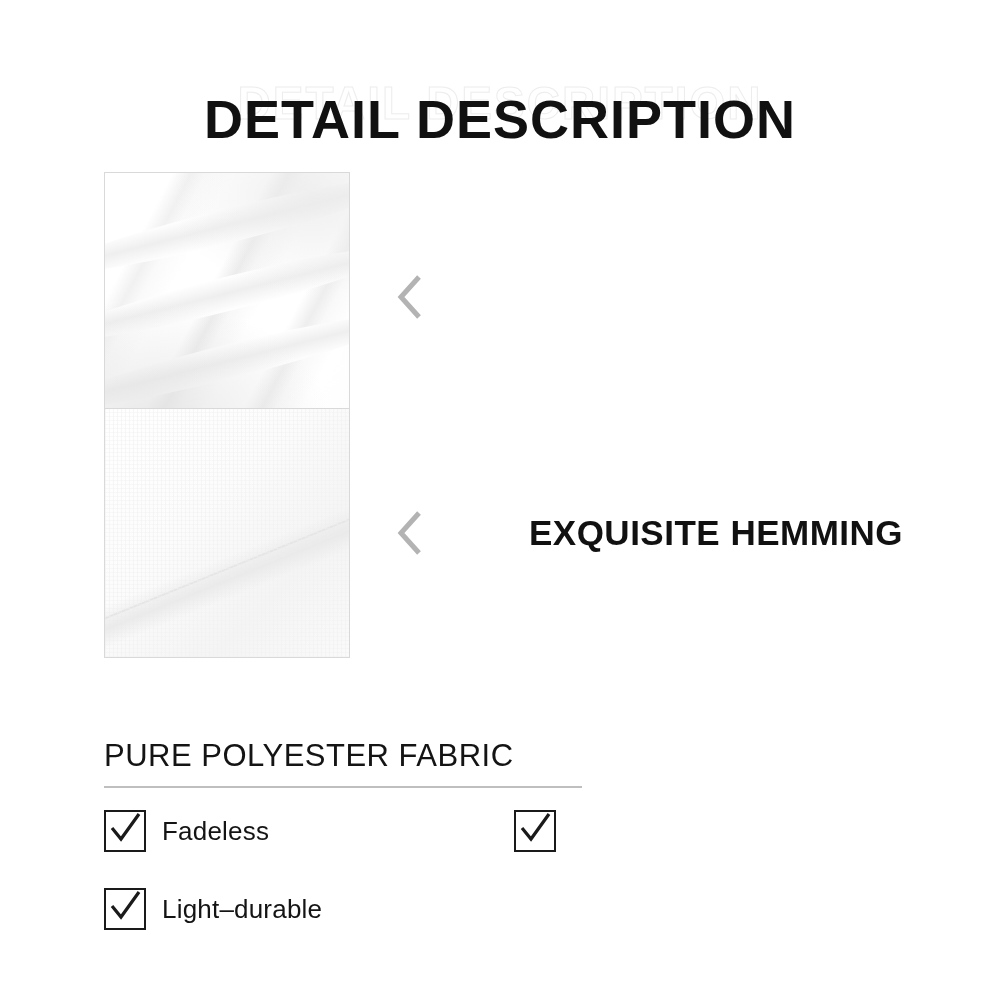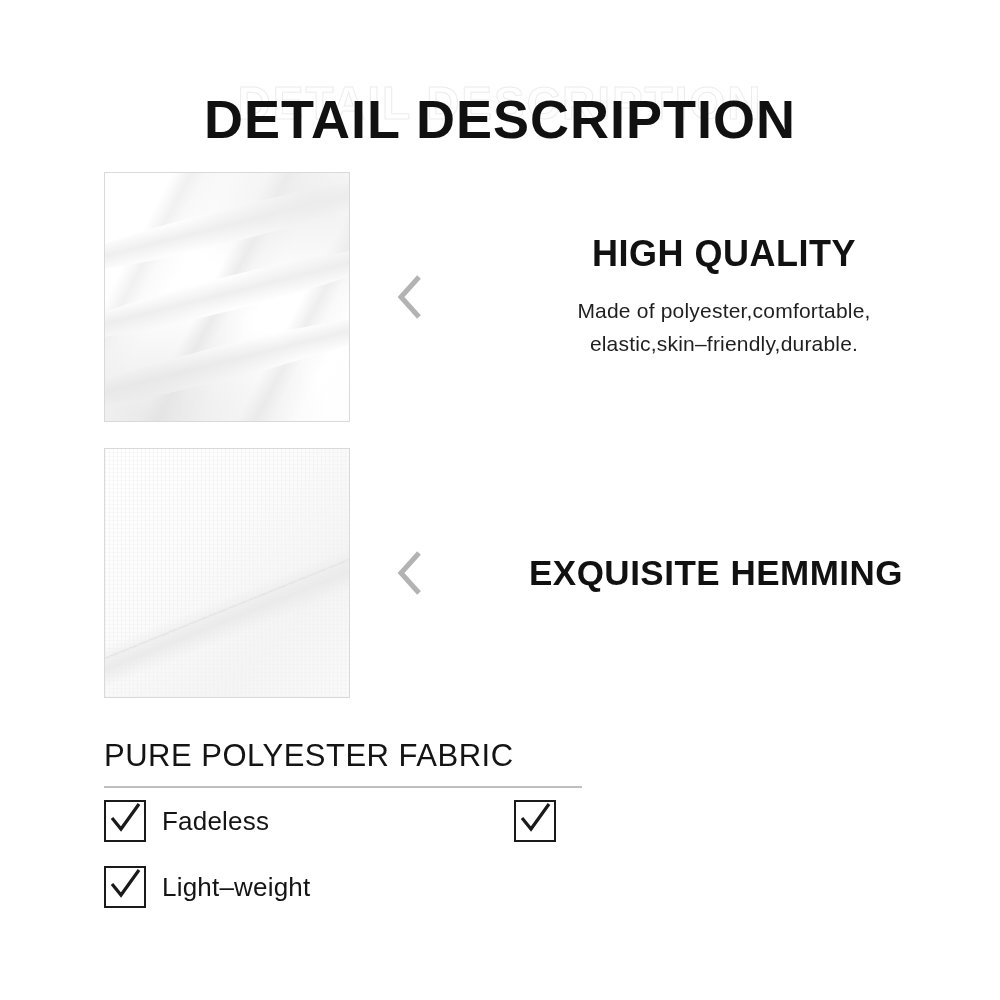--- a/index.html
+++ b/index.html
@@ -50,21 +50,21 @@
     white-space: nowrap;
   }
 
   
   .feature {
     position: absolute;
     display: flex;
     align-items: flex-start;
   }
   .feature-1 { left: 104px; top: 172px; }
-  .feature-2 { left: 104px; top: 448px; }
+  .feature-2 { left: 104px; top: 408px; }
 
   .photo {
     width: 244px;
     height: 248px;
     border: 1px solid #d9d9d9;
     position: relative;
     overflow: hidden;
     background: #fbfbfb;
     flex: none;
   }
@@ -197,24 +197,24 @@
     padding-bottom: 10px;
     display: inline-block;
   }
   .bottom-rule {
     width: 478px;
     height: 2px;
     background: #bfbfbf;
     margin-top: 2px;
   }
   .check-grid {
-    margin-top: 12px;
+    margin-top: 22px;
     display: grid;
     grid-template-columns: 410px auto;
-    row-gap: 24px;
+    row-gap: 36px;
   }
   .check-item {
     display: flex;
     align-items: center;
   }
   .checkbox {
     width: 38px;
     height: 38px;
     border: 2px solid #1a1a1a;
     flex: none;
@@ -246,27 +246,20 @@
     <div class="drape">
       <div class="drape-fold f1"></div>
       <div class="drape-fold f2"></div>
       <div class="drape-fold f3"></div>
     </div>
   </div>
   <div class="chevron">
     <svg width="34" height="52" viewBox="0 0 34 52" aria-hidden="true">
       <polyline points="26,6 8,26 26,46" fill="none" stroke="#b3b3b3" stroke-width="5" stroke-linecap="butt" stroke-linejoin="miter"></polyline>
     </svg>
-  </div>
-  <div class="feature-text">
-    <div class="feature-heading">HIGH QUALITY</div>
-    <div class="feature-desc">
-      <div>Made of polyester,comfortable,</div>
-      <div>elastic,skin–friendly,durable.</div>
-    </div>
   </div>
 </div>
 
 <div class="feature feature-2">
   <div class="photo">
     <div class="hem">
       <div class="hem-grain"></div>
       <div class="hem-shadow"></div>
     </div>
   </div>
@@ -302,18 +295,18 @@
         </svg>
       </span>
     </div>
 
     <div class="check-item">
       <span class="checkbox">
         <svg width="34" height="36" viewBox="0 0 34 36" aria-hidden="true">
           <polyline points="4,16 13,27 31,2" fill="none" stroke="#1a1a1a" stroke-width="3.2" stroke-linecap="butt" stroke-linejoin="miter"></polyline>
         </svg>
       </span>
-      <span class="check-label">Light–weight</span>
+      <span class="check-label">Light–durable</span>
     </div>
 
 
   </div>
 </div>
 
 </body></html>

